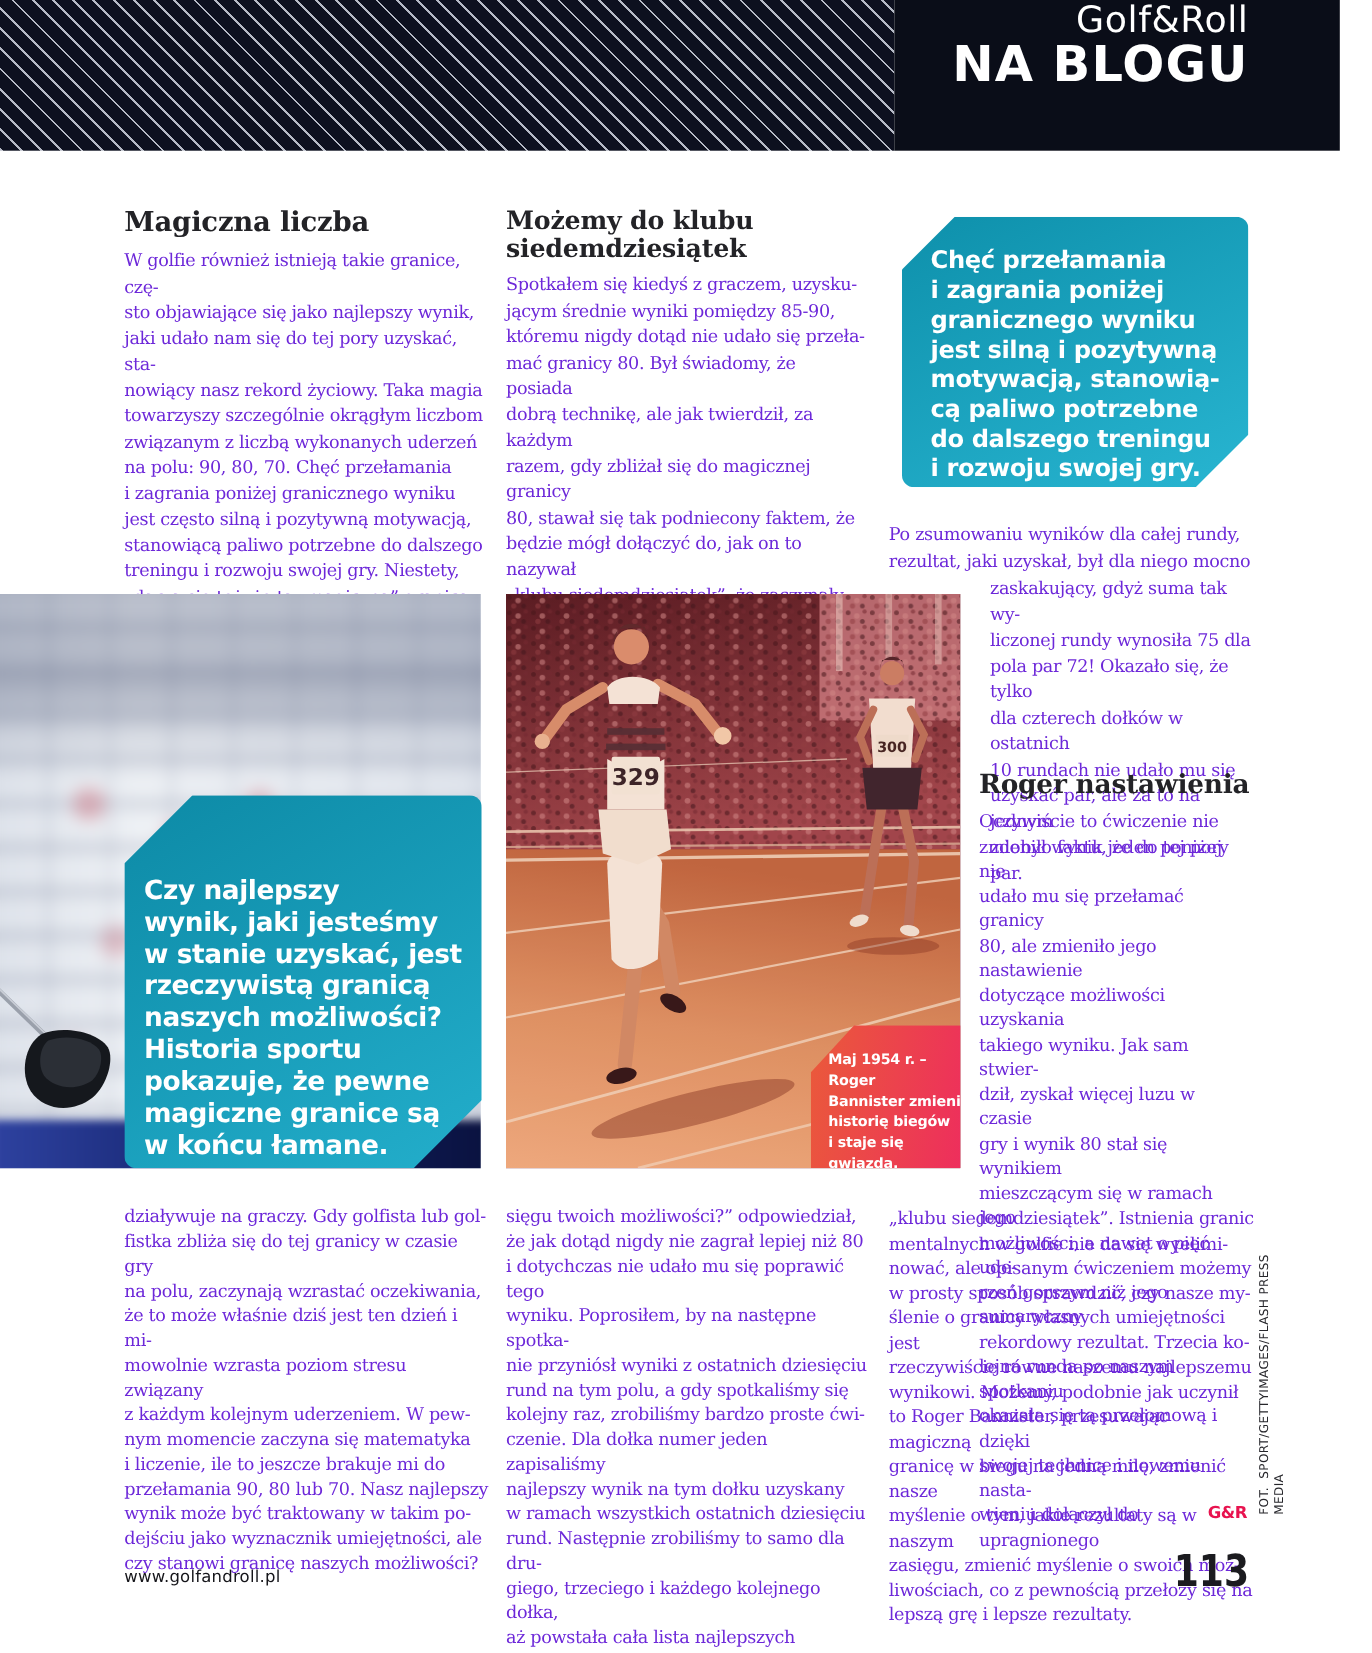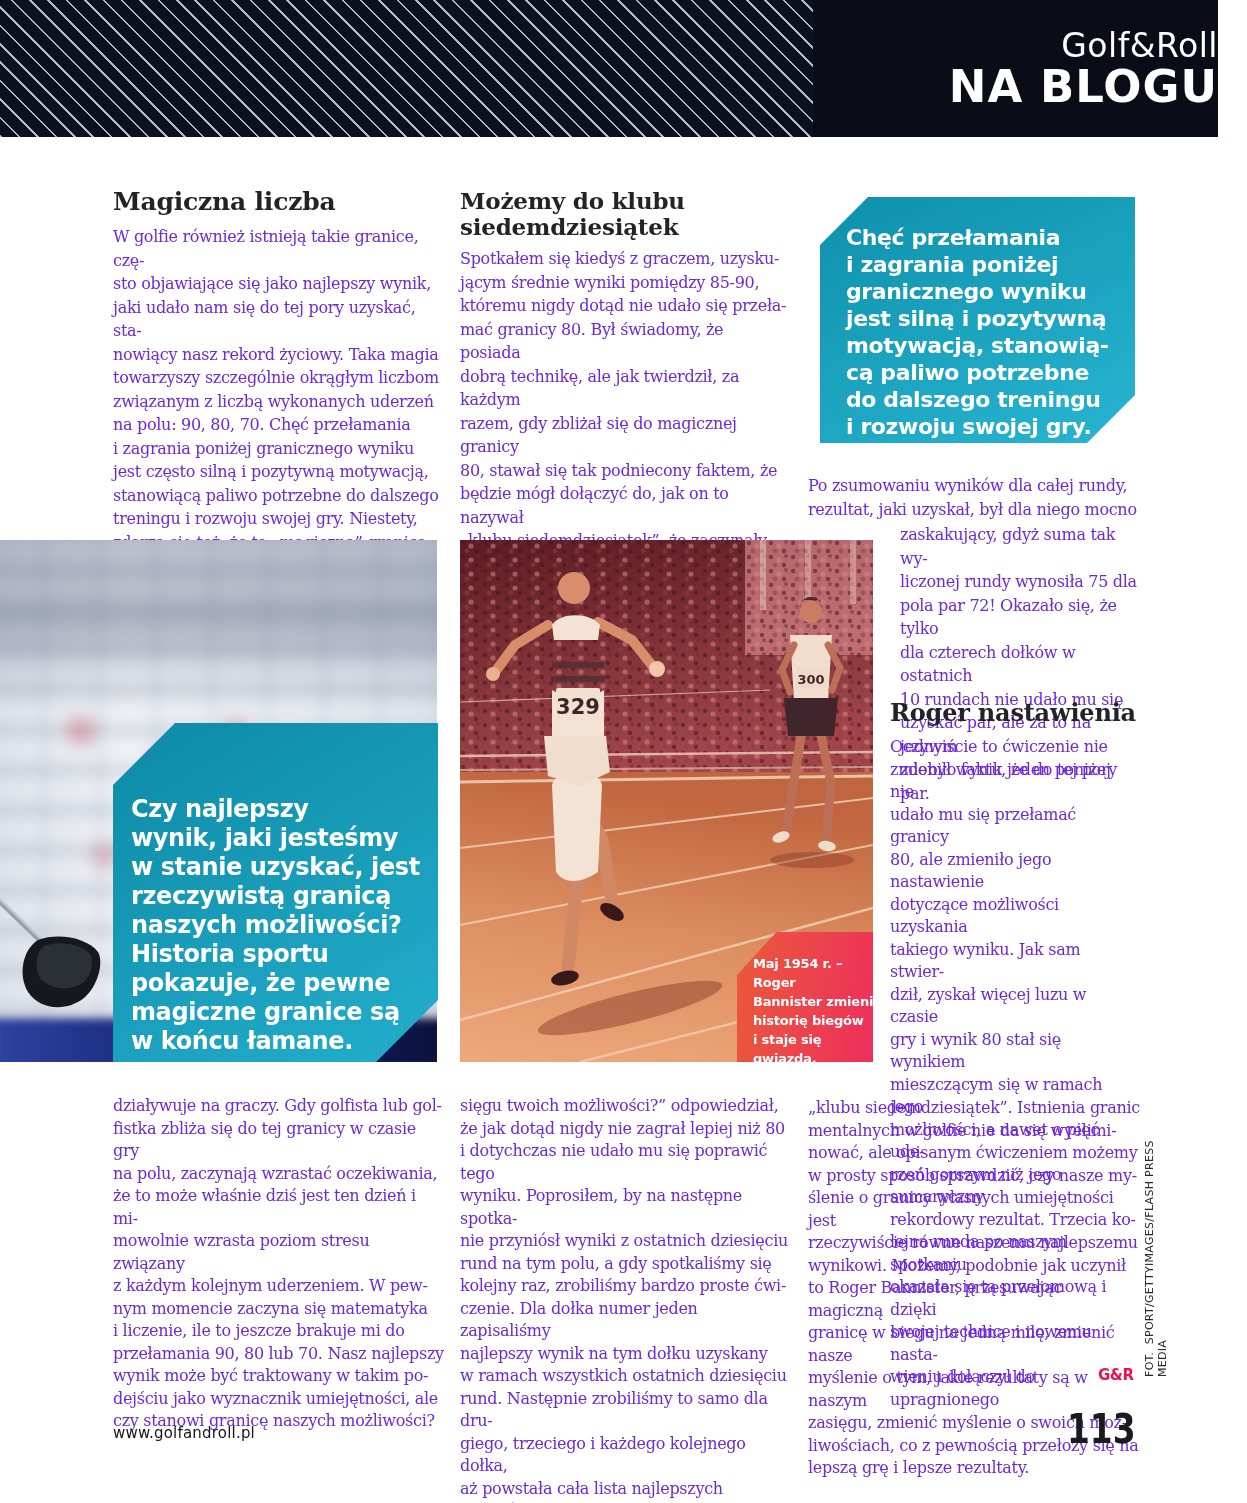--- a/index.html
+++ b/index.html
@@ -5,22 +5,22 @@
   html,body{margin:0;padding:0;background:#ffffff;}
   .page{position:relative;width:1247px;height:1503px;background:#fff;overflow:hidden;
         font-family:"DejaVu Sans",sans-serif;}
   .abs{position:absolute;}
   .preline{white-space:pre-line;}
 
   
   .hdr-stripes{left:0;top:0;width:813px;height:137px;
      background:repeating-linear-gradient(45deg,#b6bac6 0 1.8px,#0d101f 1.8px 13px);}
   .hdr-block{left:813px;top:0;width:405px;height:137px;background:#0a0d18;
-     display:flex;flex-direction:column;align-items:flex-end;justify-content:center;
-     box-sizing:border-box;color:#fff;}
+     display:flex;flex-direction:column;align-items:flex-end;justify-content:flex-start;
+     padding-right:83px;box-sizing:border-box;color:#fff;}
   .brand{font-size:33px;font-weight:400;line-height:36px;letter-spacing:.5px;}
   .section-title{font-size:45px;font-weight:bold;line-height:46px;letter-spacing:1px;}
 
   
   .h-slab{font-family:"DejaVu Serif",serif;font-weight:bold;color:#232327;
           font-size:25px;line-height:28px;letter-spacing:-.2px;margin:0 0 9px 0;}
   .h-slab2{font-family:"DejaVu Serif",serif;font-weight:bold;color:#232327;
           font-size:23px;line-height:26px;letter-spacing:-.2px;margin:0 0 7px 0;}
   .body-serif{font-family:"DejaVu Serif",serif;color:#6d28d9;font-size:16px;
           line-height:23.5px;letter-spacing:-.3px;}
@@ -32,21 +32,21 @@
   #col3-wrap{left:900px;top:523px;width:240px;}
   #col3-sec{left:890px;top:699px;width:247px;}
   #col3-body3{left:808px;top:1097px;width:332px;}
   #col1b{left:113px;top:1095px;width:332px;}
   #col2b{left:460px;top:1095px;width:332px;}
 
   .gr-logo{left:1098px;top:1366px;font-size:15px;font-weight:bold;color:#e8134f;
            letter-spacing:-.5px;}
 
   
-  .pq{color:#fff;font-weight:bold;box-sizing:border-box;}
+  .pq{color:#fff;font-weight:bold;box-sizing:border-box;border-radius:11px;}
   #pqR{left:820px;top:197px;width:315px;height:246px;
        background:linear-gradient(155deg,#0e90ab,#28b5d1);
        clip-path:polygon(48px 0,100% 0,100% calc(100% - 48px),calc(100% - 48px) 100%,0 100%,0 48px);
        padding:27px 20px 0 26px;font-size:22px;line-height:27px;letter-spacing:-.4px;}
   #pqL{left:113px;top:723px;width:325px;height:339px;
        background:linear-gradient(150deg,#0d8aa6,#23aecb);
        clip-path:polygon(62px 0,100% 0,100% calc(100% - 62px),calc(100% - 62px) 100%,0 100%,0 62px);
        padding:72px 12px 0 18px;font-size:24px;line-height:29px;letter-spacing:-.4px;}
 
   

